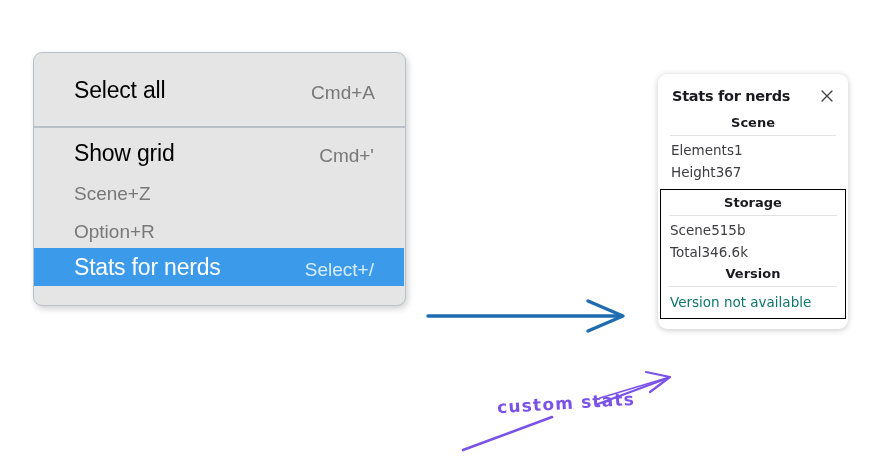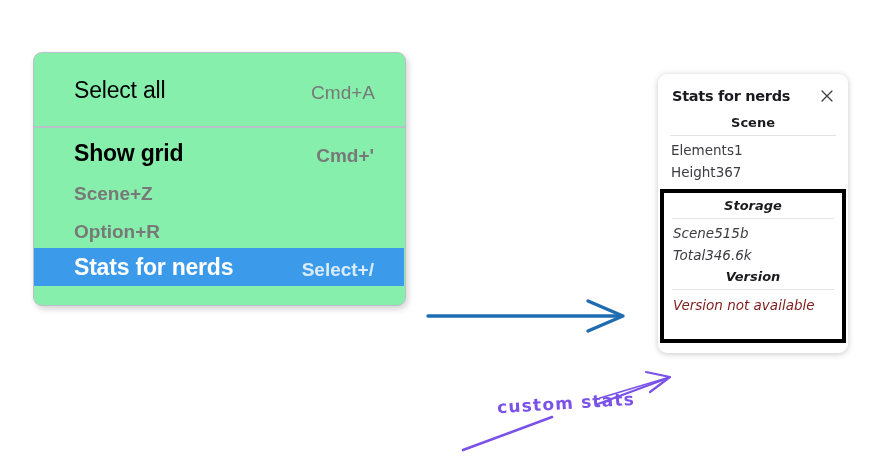--- a/index.html
+++ b/index.html
@@ -15,21 +15,21 @@
     font-family: "Liberation Sans", sans-serif;
     -webkit-font-smoothing: antialiased;
   }
 
   
   #context-menu {
     position: absolute;
     left: 33px;
     top: 52px;
     width: 373px;
-    background: #86efac;
+    background: #e5e5e5;
     border: 1px solid #b9c0c8;
     border-radius: 9px;
     box-shadow: 2px 3px 6px rgba(0,0,0,0.18);
     overflow: hidden;
     box-sizing: border-box;
   }
   .menu-group {
     padding: 7px 0;
   }
   .menu-group.first { padding: 18px 0 17px 0; }
@@ -57,21 +57,21 @@
     font-size: 19px;
     color: #787878;
     white-space: nowrap;
     margin-top: 6px;
   }
   .menu-item.selected {
     background: #3b9bea;
   }
   .menu-item.selected .label { color: #ffffff; }
   .menu-item.selected .shortcut { color: #d9ecfb; }
-  .menu-group.second { padding: 6px 1px 0 0; font-weight: bold; }
+  .menu-group.second { padding: 6px 1px 0 0; }
   .menu-tail { height: 19px; }
 
   
   #stats-panel {
     position: absolute;
     left: 658px;
     top: 74px;
     width: 190px;
     background: #ffffff;
     border-radius: 9px;
@@ -119,29 +119,28 @@
     justify-content: flex-start;
     align-items: baseline;
     font-size: 13.5px;
     color: #3c3c41;
     padding: 3px 1px;
   }
   .stat-row .k { white-space: nowrap; }
   .stat-row .v { white-space: nowrap; }
 
   .custom-box {
-    border: 4px solid #000000;
+    border: 1px solid #000000;
     margin: 6px -10px 0 -10px;
-    padding: 2px 8px 24px 8px;
-    box-sizing: border-box;
-    font-style: italic;
+    padding: 2px 8px 6px 8px;
+    box-sizing: border-box;
   }
   .full-row {
     font-size: 13.5px;
-    color: #7f1d1d;
+    color: #0f766e;
     padding: 4px 1px 2px 1px;
     white-space: nowrap;
   }
 
   
   #annotations {
     position: absolute;
     left: 0; top: 0;
     width: 873px; height: 461px;
     pointer-events: none;

